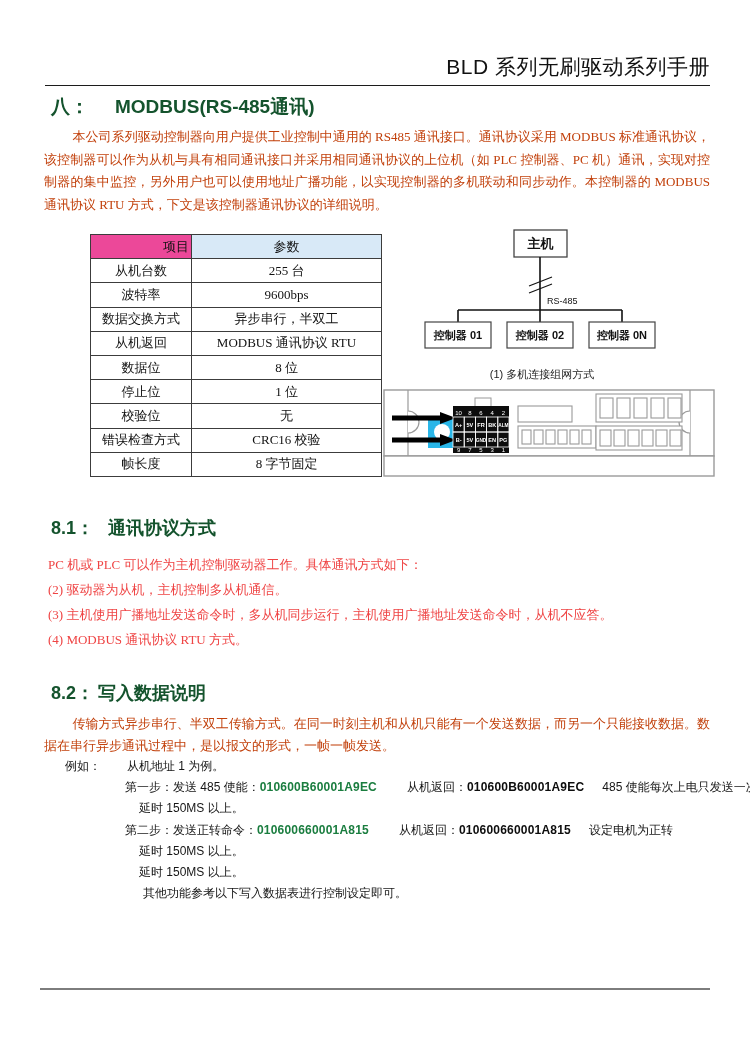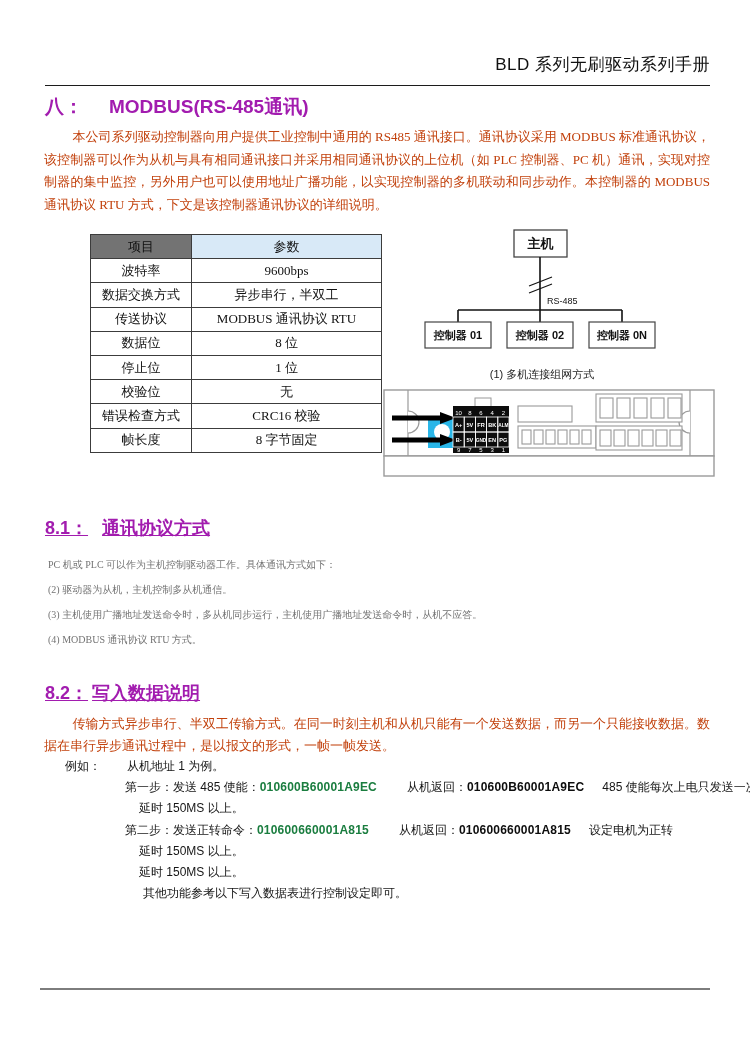--- a/index.html
+++ b/index.html
@@ -2,46 +2,46 @@
 <html><head>
 <meta charset="utf-8">
 <style>
   html,body{margin:0;padding:0;background:#fff;}
   .page{position:relative;width:750px;height:1060px;background:#ffffff;overflow:hidden;
         font-family:"Liberation Serif","DejaVu Serif",serif;color:#1a1a1a;}
   .abs{position:absolute;}
 
   
   .hdr-title{top:53px;right:40px;font-family:"Liberation Sans","DejaVu Sans",sans-serif;
-             font-size:17px;font-weight:500;letter-spacing:.5px;color:#111;}
+             font-size:21px;font-weight:500;letter-spacing:.5px;color:#111;}
   .hdr-rule{top:85px;left:45px;width:665px;border-top:1.6px solid #1c1c1c;height:0;}
 
   
-  .sec-head{left:45px;font-family:"Liberation Sans","DejaVu Sans",sans-serif;
-            font-weight:bold;font-size:19px;color:#a21caf;}
+  .sec-head{left:51px;font-family:"Liberation Sans","DejaVu Sans",sans-serif;
+            font-weight:bold;font-size:19px;color:#14532d;}
   .sec-head .num{margin-right:26px;}
-  .sec-head.sub{font-size:18px;text-decoration:underline;}
+  .sec-head.sub{font-size:18px;}
   .sec-head.sub .num{margin-right:14px;}
   .sec-head.sub2 .num{margin-right:4px;}
 
   
   .para{left:44px;width:666px;font-size:13px;line-height:22.5px;text-align:justify;
         text-indent:2.2em;color:#c2410c;}
 
   
   table.params{border-collapse:collapse;table-layout:fixed;width:291px;
                font-size:13px;color:#111;}
   table.params td,table.params th{border:1px solid #3c3c3c;text-align:center;
                vertical-align:middle;height:23.2px;padding:0 2px;font-weight:normal;
                white-space:nowrap;overflow:hidden;}
   table.params col.c1{width:101px;}
   table.params col.c2{width:190px;}
 
   
-  .s81-lines{left:48px;width:660px;font-size:10px;line-height:25px;color:#737373;}
+  .s81-lines{left:48px;width:660px;font-size:13px;line-height:25px;color:#ef4444;}
   .s81-lines div{white-space:nowrap;}
 
   
   .example{left:65px;width:660px;font-family:"Liberation Sans","DejaVu Sans",sans-serif;
            font-size:12px;line-height:21.2px;color:#151515;}
   .example .intro-gap{margin-left:26px;}
   .example .step-main{padding-left:60px;white-space:nowrap;}
   .example .step-delay{padding-left:74px;}
   .example .closing{padding-left:78px;}
   .hex{font-weight:bold;letter-spacing:.2px;}
@@ -71,33 +71,37 @@
   <div class="abs para" style="top:126px;">本公司系列驱动控制器向用户提供工业控制中通用的 RS485 通讯接口。通讯协议采用 MODBUS 标准通讯协议，该控制器可以作为从机与具有相同通讯接口并采用相同通讯协议的上位机（如 PLC 控制器、PC 机）通讯，实现对控制器的集中监控，另外用户也可以使用地址广播功能，以实现控制器的多机联动和同步动作。本控制器的 MODBUS 通讯协议 RTU 方式，下文是该控制器通讯协议的详细说明。</div>
 
   <div class="abs" style="top:234px;left:90px;">
     <table class="params">
       <colgroup>
           <col class="c1">
           <col class="c2">
         </colgroup>
       <tbody>
           <tr>
-        <th style="background: #737373;">项目</th>
+        <th style="background: #ec4899; text-align: right;">项目</th>
         <th style="background: rgb(216, 233, 247);">参数</th>
       </tr>
       <tr>
+            <td>从机台数</td>
+            <td>255 台</td>
+          </tr>
+      <tr>
             <td>波特率</td>
             <td>9600bps</td>
           </tr>
       <tr>
             <td>数据交换方式</td>
             <td>异步串行，半双工</td>
           </tr>
       <tr>
-            <td>传送协议</td>
+            <td>从机返回</td>
             <td>MODBUS 通讯协议 RTU</td>
           </tr>
       <tr>
             <td>数据位</td>
             <td>8 位</td>
           </tr>
       <tr>
             <td>停止位</td>
             <td>1 位</td>
           </tr>

